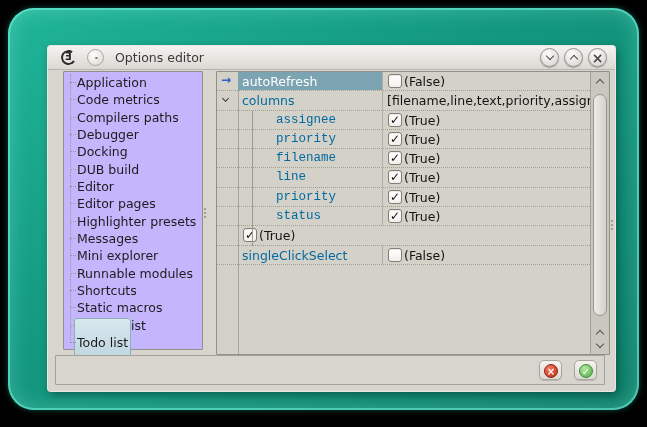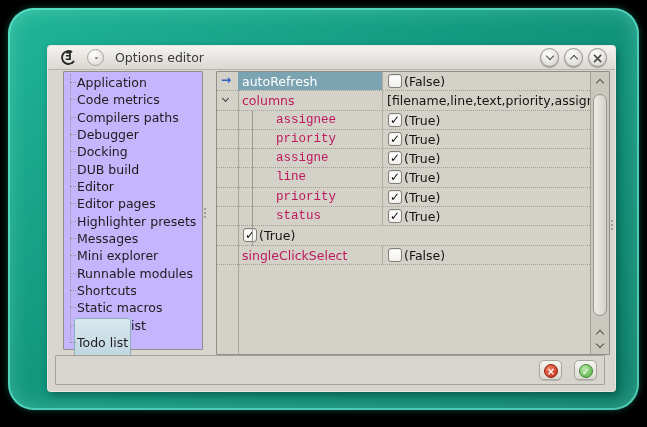--- a/index.html
+++ b/index.html
@@ -42,21 +42,21 @@
   .grip b{display:block;width:2px;height:2px;background:#8d8b84;border-radius:50%;margin:2px 0;}
   
   .grid{position:absolute;left:168px;top:25px;width:394px;height:284px;background:#d3d1c8;
     border:1px solid #918f88;border-radius:1px;}
   .grid-content{position:absolute;left:0;top:0;right:19px;bottom:0;overflow:hidden;}
   .gutter-line{position:absolute;left:21px;top:0;bottom:0;width:1px;background:#a9a79d;}
   .row{position:relative;display:flex;height:19.3px;border-bottom:1px dotted #a19f94;}
   .gutter{width:21px;flex:none;position:relative;}
   .garrow{position:absolute;left:4px;top:1px;font-style:normal;font-weight:bold;font-size:12px;color:#2f62c8;}
   .gchev{position:absolute;left:6px;top:5px;width:5px;height:5px;border-right:1.6px solid #3b3b38;border-bottom:1.6px solid #3b3b38;transform:rotate(45deg);}
-  .pname{width:145px;flex:none;padding:2px 2px 0 4px;font-size:12.5px;color:#be185d;border-right:1px solid #b0aea4;white-space:nowrap;overflow:hidden;}
+  .pname{width:145px;flex:none;padding:2px 2px 0 4px;font-size:12.5px;color:#0369a1;border-right:1px solid #b0aea4;white-space:nowrap;overflow:hidden;}
   .psel{background:#7ba3b2;color:#fff;}
   .lvl1 .pname{padding-left:38px;font-family:Liberation Mono, monospace;}
   .lvl1::after{content:"";position:absolute;left:35px;top:0;bottom:-1px;width:1px;background:#9c9a90;}
   .pval{flex:1;display:flex;align-items:flex-start;padding-top:1px;white-space:nowrap;overflow:hidden;}
   .cb{width:14px;height:14px;margin:1px 0 0 5px;border:1px solid #807e77;border-radius:3px;flex:none;
     background:linear-gradient(#ffffff,#f1f0ec);font-size:12px;font-weight:bold;line-height:12px;text-align:center;color:#0c0c0c;
     box-shadow:inset 0 1px 1px rgba(0,0,0,.08);}
   .vtext{margin-left:2px;padding-top:1px;font-size:12.5px;color:#141414;}
   .vtext.plain{margin-left:4px;}
   
@@ -162,21 +162,21 @@
             <div class="row lvl1">
               <span class="gutter"></span>
               <span class="pname">priority</span>
               <span class="pval">
                 <span class="cb">✓</span>
                 <span class="vtext">(True)</span>
               </span>
             </div>
             <div class="row lvl1">
               <span class="gutter"></span>
-              <span class="pname">assigne</span>
+              <span class="pname">filename</span>
               <span class="pval">
                 <span class="cb">✓</span>
                 <span class="vtext">(True)</span>
               </span>
             </div>
             <div class="row lvl1">
               <span class="gutter"></span>
               <span class="pname">line</span>
               <span class="pval">
                 <span class="cb">✓</span>

